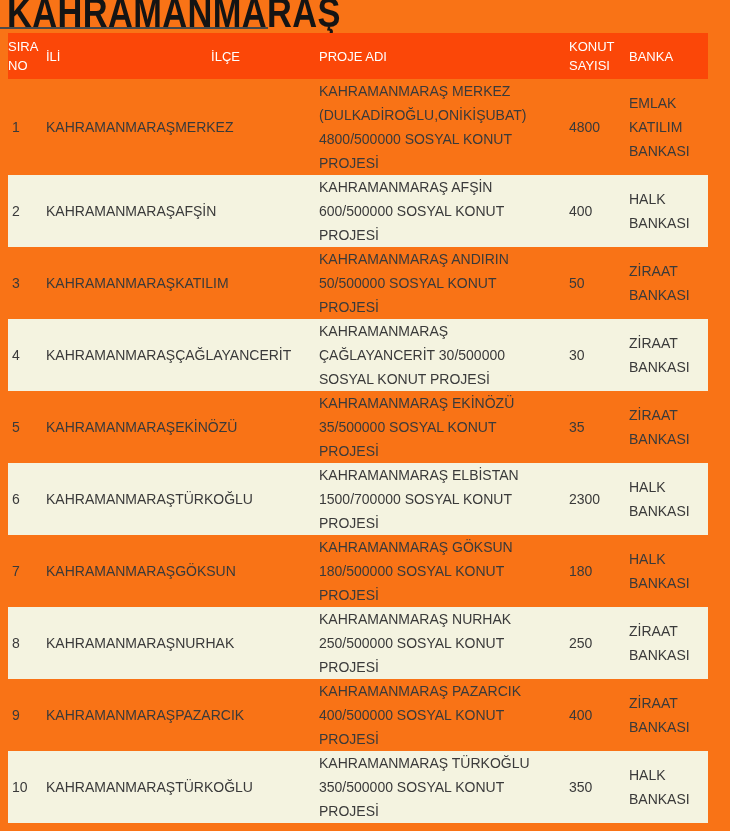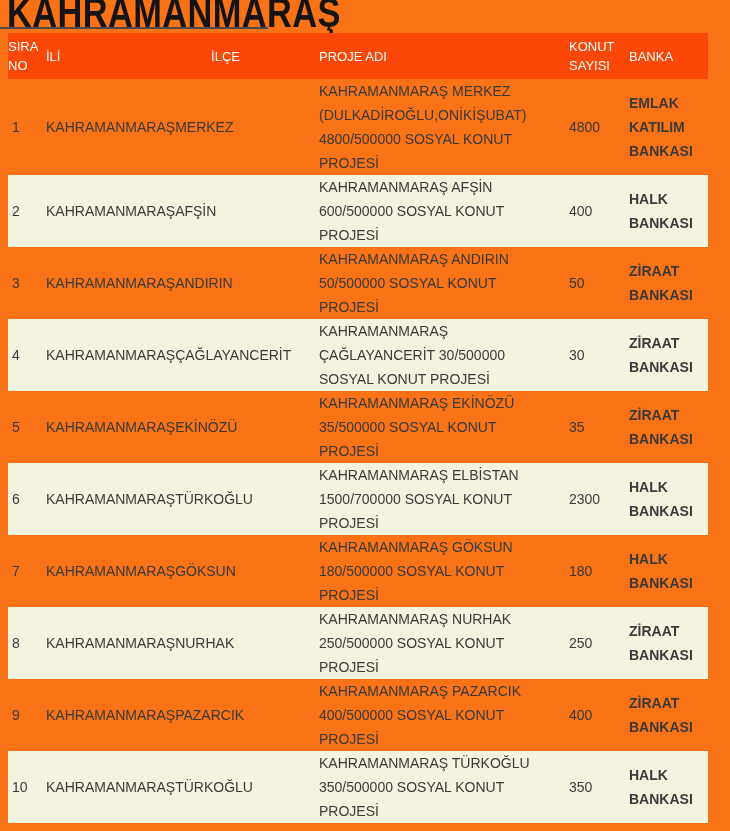--- a/index.html
+++ b/index.html
@@ -60,21 +60,21 @@
     color: #3a3a3a;
     line-height: 24px;
     padding: 0;
     vertical-align: middle;
   }
   tbody tr:nth-child(even) { background: #f4f3e0; }
   td.c-sira { padding-left: 4px; }
   td.c-iliilce { white-space: nowrap; overflow: visible; }
   td.c-proje { padding-right: 14px; }
   td.c-konut { text-align: left; }
-  td.c-banka { padding-right: 4px; font-weight: bold; }
+  td.c-banka { padding-right: 4px; }
 </style>
 </head>
 <body>
 
 <div class="page">
 
   <div class="title-underline"></div>
   <h1 class="page-title">KAHRAMANMARAŞ</h1>
 
   <table class="konut-table">
@@ -106,21 +106,21 @@
         </tr>
         <tr>
           <td class="c-sira">2</td>
           <td class="c-iliilce" colspan="2"><span>KAHRAMANMARAŞ</span><span>AFŞİN</span></td>
           <td class="c-proje">KAHRAMANMARAŞ AFŞİN 600/500000 SOSYAL KONUT PROJESİ</td>
           <td class="c-konut">400</td>
           <td class="c-banka">HALK BANKASI</td>
         </tr>
         <tr>
           <td class="c-sira">3</td>
-          <td class="c-iliilce" colspan="2"><span>KAHRAMANMARAŞ</span><span>ANDIRIN</span></td>
+          <td class="c-iliilce" colspan="2"><span>KAHRAMANMARAŞ</span><span>KATILIM</span></td>
           <td class="c-proje">KAHRAMANMARAŞ ANDIRIN 50/500000 SOSYAL KONUT PROJESİ</td>
           <td class="c-konut">50</td>
           <td class="c-banka">ZİRAAT BANKASI</td>
         </tr>
         <tr>
           <td class="c-sira">4</td>
           <td class="c-iliilce" colspan="2"><span>KAHRAMANMARAŞ</span><span>ÇAĞLAYANCERİT</span></td>
           <td class="c-proje">KAHRAMANMARAŞ ÇAĞLAYANCERİT 30/500000 SOSYAL KONUT PROJESİ</td>
           <td class="c-konut">30</td>
           <td class="c-banka">ZİRAAT BANKASI</td>

